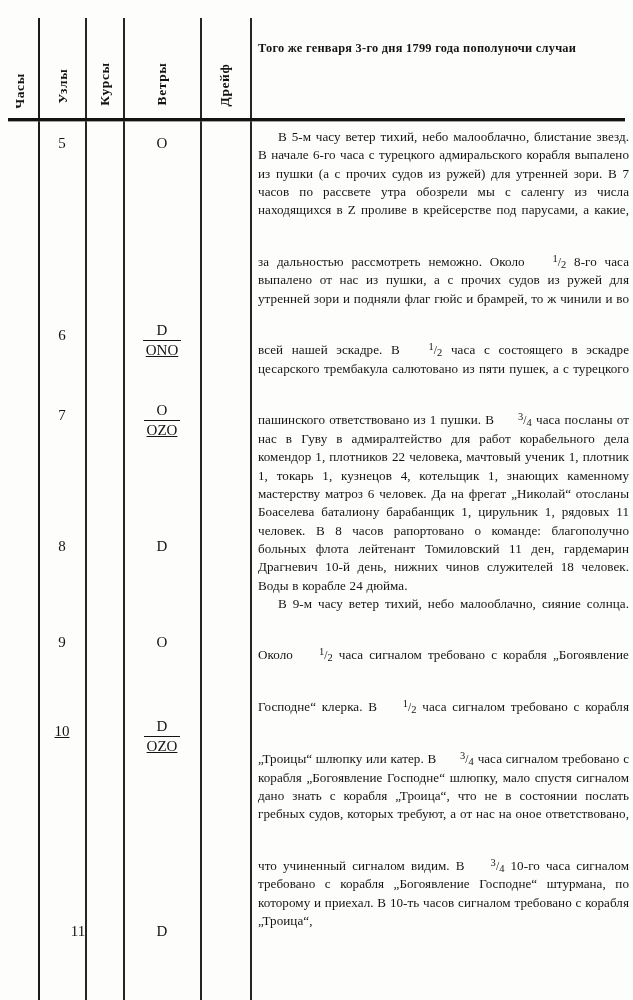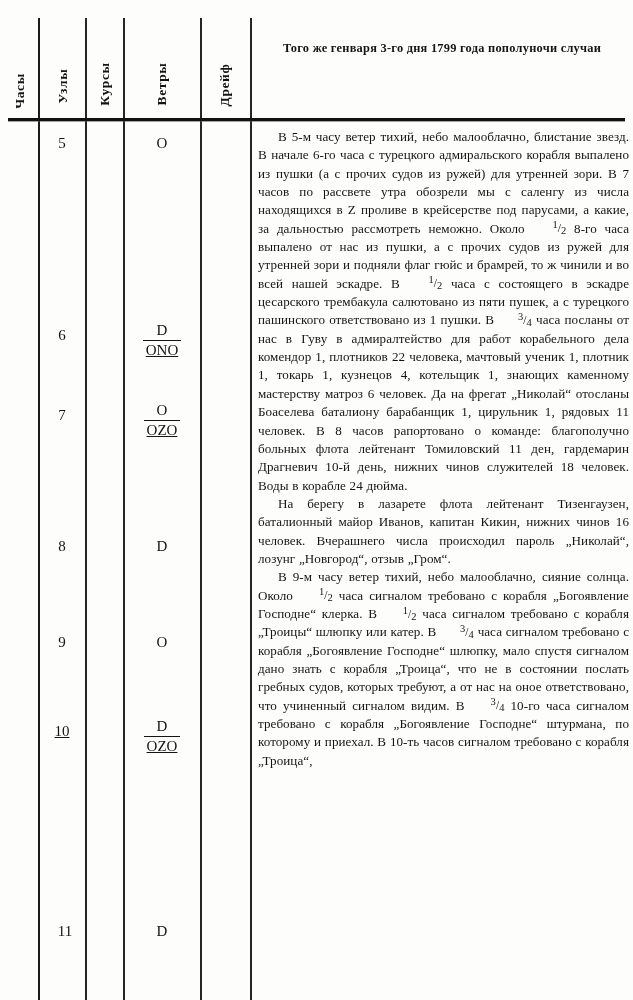--- a/index.html
+++ b/index.html
@@ -58,21 +58,20 @@
     letter-spacing: .6px;
     text-align: center;
   }
 
   
   .doc-head {
     position: absolute;
     left: 258px;
     top: 40px;
     width: 368px;
-    text-align: center;
     font-weight: bold;
     font-size: 12.4px;
     line-height: 17px;
     letter-spacing: .25px;
     font-family: Liberation Serif, serif;
   }
 
   
   .cell {
     position: absolute;
@@ -119,20 +118,21 @@
     hyphens: manual;
   }
 
   
   .vf {
     display: inline-block;
     font-size: 10.5px;
     line-height: 1;
     vertical-align: baseline;
     white-space: nowrap;
+    margin-top: 34px;
   }
   .vf .n { vertical-align: .42em; }
   .vf .s { font-size: 11.5px; }
   .vf .d { vertical-align: -.18em; }
 </style>
 </head>
 <body>
 
 <div id="page">
 
@@ -151,21 +151,21 @@
   <div class="vhead" style="left:195px; top:77px; width:60px;">Дрейф</div>
 
   <div class="doc-head">Того же генваря 3-го дня 1799 года пополуночи случаи</div>
 
   <div class="cell hours" style="left:39px; top:135px;">5</div>
   <div class="cell hours" style="left:39px; top:327px;">6</div>
   <div class="cell hours" style="left:39px; top:407px;">7</div>
   <div class="cell hours" style="left:39px; top:538px;">8</div>
   <div class="cell hours" style="left:39px; top:634px;">9</div>
   <div class="cell hours" style="left:39px; top:723px;text-decoration:underline;">10</div>
-  <div class="cell hours" style="left:42px; top:923px;">11</div>
+  <div class="cell hours" style="left:55px; top:923px;">11</div>
 
   <div class="cell wind" style="left:124px; top:135px;">
     <span>O</span>
   </div>
 
   <div class="cell wind" style="left:124px; top:322px;">
     <span class="frac">
       <span class="num">D</span>
       <span class="den">ONO</span>
     </span>
@@ -194,19 +194,18 @@
   </div>
 
   <div class="cell wind" style="left:124px; top:923px;">
     <span>D</span>
   </div>
 
   <div class="narrative">
 
     <p><span>В 5-м часу ветер тихий, небо малооблачно, блистание звезд. В начале 6-го часа с турецкого адмиральского корабля выпалено из пушки (а с прочих судов из ружей) для утренней зори. В 7 часов по рассвете утра обозрели мы с саленгу из числа находящихся в Z проливе в крейсерстве под парусами, а какие, за дальностью рассмотреть неможно. Около </span><span class="vf"><span class="n">1</span><span class="s">/</span><span class="d">2</span></span><span> 8-го часа выпалено от нас из пушки, а с прочих судов из ружей для утренней зори и подняли флаг гюйс и брамрей, то ж чинили и во всей нашей эскадре. В </span><span class="vf"><span class="n">1</span><span class="s">/</span><span class="d">2</span></span><span> часа с состоящего в эскадре цесарского трембакула салютовано из пяти пушек, а с турецкого пашинского ответствовано из 1 пушки. В </span><span class="vf"><span class="n">3</span><span class="s">/</span><span class="d">4</span></span><span> часа посланы от нас в Гуву в адмиралтейство для работ корабельного дела комендор 1, плотников 22 человека, мачтовый ученик 1, плотник 1, токарь 1, кузнецов 4, котельщик 1, знающих каменному мастерству матроз 6 человек. Да на фрегат „Николай“ отосланы Боаселева баталиону барабанщик 1, цирульник 1, рядовых 11 человек. В 8 часов рапортовано о команде: благополучно больных флота лейтенант Томиловский 11 ден, гардемарин Драгневич 10-й день, нижних чинов служителей 18 человек. Воды в корабле 24 дюйма.</span></p>
 
-    <p>На берегу в лазарете флота лейтенант Тизенгаузен, баталионный майор Иванов, капитан Кикин, нижних чинов 16 человек. Вчерашнего числа происходил пароль „Николай“, лозунг „Новгород“, отзыв „Гром“.</p>
 
     <p><span>В 9-м часу ветер тихий, небо малооблачно, сияние солнца. Около </span><span class="vf"><span class="n">1</span><span class="s">/</span><span class="d">2</span></span><span> часа сигналом требовано с корабля „Богоявление Господне“ клерка. В </span><span class="vf"><span class="n">1</span><span class="s">/</span><span class="d">2</span></span><span> часа сигналом требовано с корабля „Троицы“ шлюпку или катер. В </span><span class="vf"><span class="n">3</span><span class="s">/</span><span class="d">4</span></span><span> часа сигналом требовано с корабля „Богоявление Господне“ шлюпку, мало спустя сигналом дано знать с корабля „Троица“, что не в состоянии послать гребных судов, которых требуют, а от нас на оное ответствовано, что учиненный сигналом видим. В </span><span class="vf"><span class="n">3</span><span class="s">/</span><span class="d">4</span></span><span> 10-го часа сигналом требовано с корабля „Богоявление Господне“ штурмана, по которому и приехал. В 10-ть часов сигналом требовано с корабля „Троица“,</span></p>
 
   </div>
 
 </div>
 
 </body></html>

